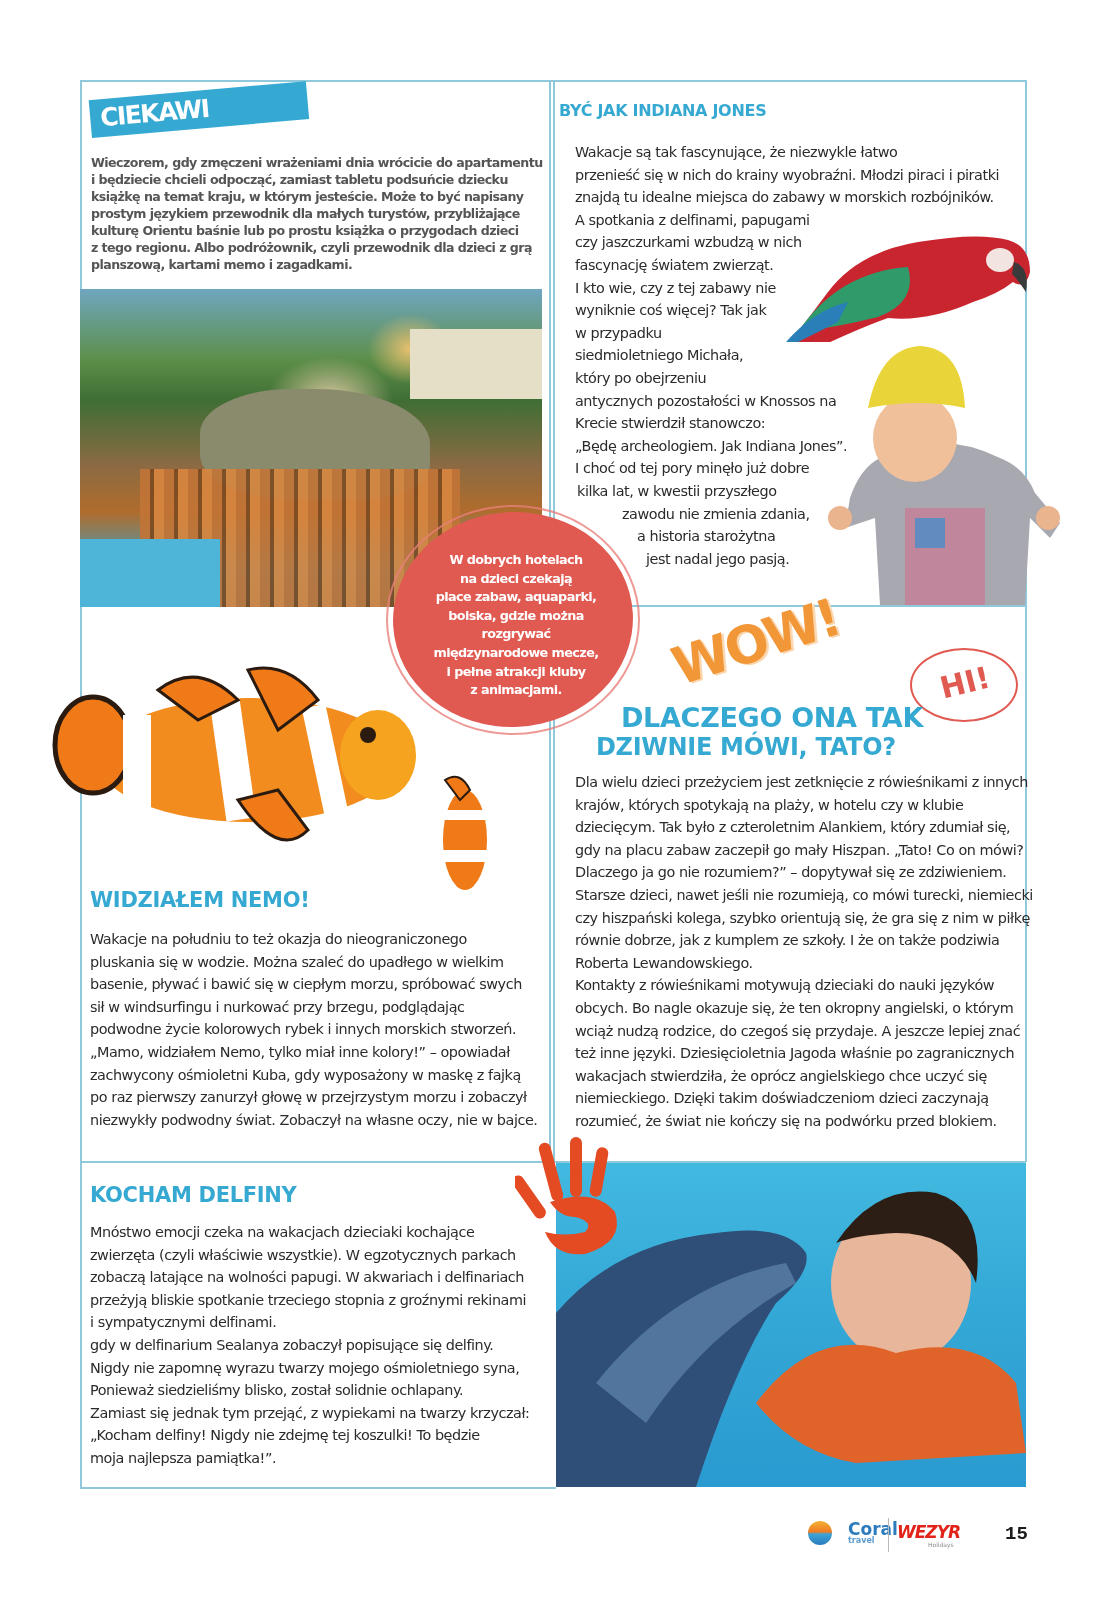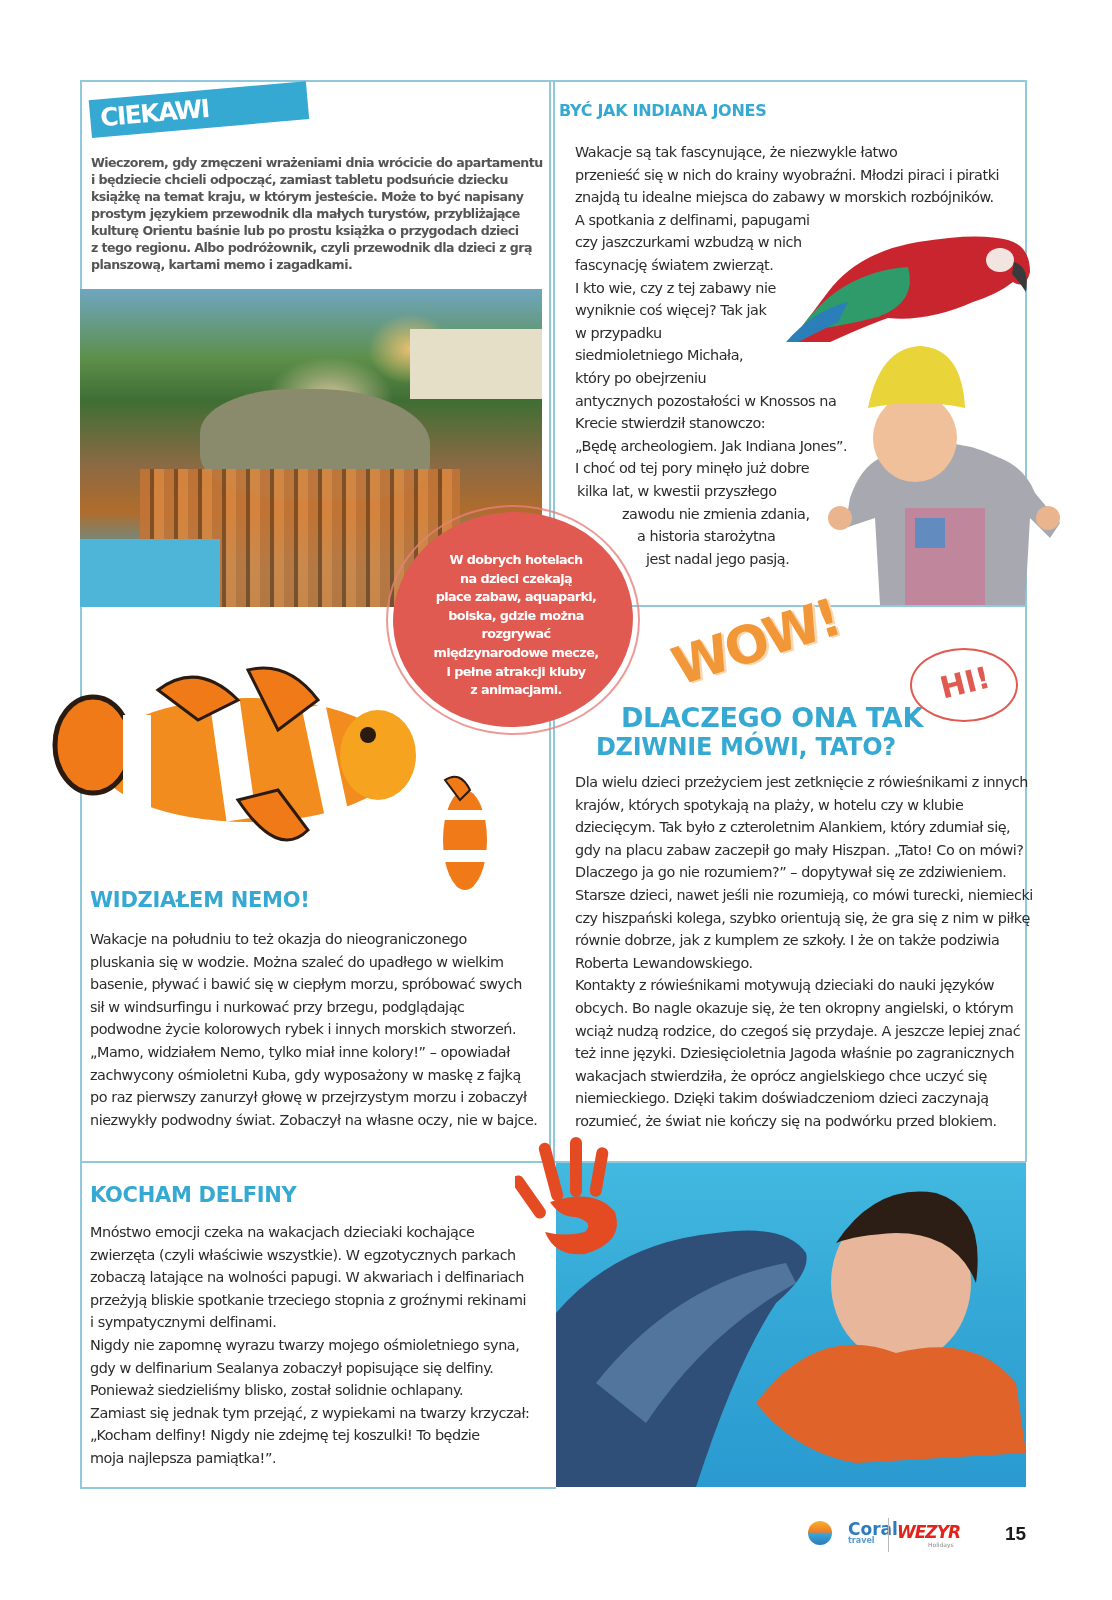--- a/index.html
+++ b/index.html
@@ -42,21 +42,21 @@
 
   .circle { position: absolute; left: 393px; top: 512px; width: 240px; height: 215px; border-radius: 50%; background: #e05a52; transform: rotate(-3deg); }
   .circle-ring { position: absolute; left: 386px; top: 505px; width: 254px; height: 230px; border-radius: 50%; border: 2px solid #e8807a; opacity: .8; }
   .circle-text { position: absolute; left: 405px; top: 551px; width: 222px; text-align: center; color: #ffffff; font-weight: bold; font-size: 12.8px; line-height: 18.6px; font-family: "DejaVu Sans", sans-serif; letter-spacing: -0.6px; }
   .circle-text .ln { display: block; white-space: nowrap; }
 
   .wow { position: absolute; left: 670px; top: 612px; color: #f29738; font-family: "DejaVu Sans", sans-serif; font-weight: bold; font-size: 52px; transform: rotate(-18deg); letter-spacing: -3px; text-shadow: 2px 2px 0 #fbd7b0; }
   .hi-bubble { position: absolute; left: 910px; top: 648px; width: 108px; height: 74px; border: 2px solid #e05a52; border-radius: 50%; }
   .hi-text { position: absolute; left: 940px; top: 665px; color: #e05a52; font-weight: bold; font-size: 30px; font-family: "DejaVu Sans", sans-serif; transform: rotate(-14deg); }
 
-  .page-num { position: absolute; left: 1005px; top: 1523px; font-weight: bold; font-size: 19px; color: #1b1b1b; font-family: Liberation Sans, sans-serif; }
+  .page-num { position: absolute; left: 1005px; top: 1523px; font-weight: bold; font-size: 19px; color: #1b1b1b; font-family: Liberation Mono, monospace; }
   .logo-coral { position: absolute; left: 808px; top: 1521px; display: flex; align-items: center; gap: 16px; }
   .coral-ball { width: 24px; height: 24px; border-radius: 50%; background: linear-gradient(180deg, #f4b233 0%, #f07c24 45%, #3aa3d6 55%, #2b7bbd 100%); }
   .coral-word { font-family: "DejaVu Sans", sans-serif; font-size: 17px; color: #2b7bbd; font-weight: bold; line-height: 16px; }
   .coral-sub { font-size: 8px; color: #5a9bd0; display: block; line-height: 8px; font-weight: bold; }
   .logo-sep { position: absolute; left: 888px; top: 1518px; width: 1px; height: 34px; background: #b9b9b9; }
   .logo-wezyr { position: absolute; left: 897px; top: 1522px; color: #e2231a; font-weight: bold; font-style: italic; font-size: 17px; font-family: "DejaVu Sans", sans-serif; letter-spacing: -1px; }
   .logo-wezyr-sub { position: absolute; left: 928px; top: 1541px; color: #888; font-size: 6px; font-family: "DejaVu Sans", sans-serif; }
 </style>
 </head>
 <body>
@@ -203,22 +203,22 @@
   <span class="ln">niezwykły podwodny świat. Zobaczył na własne oczy, nie w bajce.</span>
 </div>
 
 <div class="heading" style="left:90px;top:1183px;font-size:21px;">KOCHAM DELFINY</div>
 <div class="body-text" style="left:90px;top:1221px;">
   <span class="ln">Mnóstwo emocji czeka na wakacjach dzieciaki kochające</span>
   <span class="ln">zwierzęta (czyli właściwie wszystkie). W egzotycznych parkach</span>
   <span class="ln">zobaczą latające na wolności papugi. W akwariach i delfinariach</span>
   <span class="ln">przeżyją bliskie spotkanie trzeciego stopnia z groźnymi rekinami</span>
   <span class="ln">i sympatycznymi delfinami.</span>
+  <span class="ln">gdy w delfinarium Sealanya zobaczył popisujące się delfiny.</span>
   <span class="ln">Nigdy nie zapomnę wyrazu twarzy mojego ośmioletniego syna,</span>
-  <span class="ln">gdy w delfinarium Sealanya zobaczył popisujące się delfiny.</span>
   <span class="ln">Ponieważ siedzieliśmy blisko, został solidnie ochlapany.</span>
   <span class="ln">Zamiast się jednak tym przejąć, z wypiekami na twarzy krzyczał:</span>
   <span class="ln">„Kocham delfiny! Nigdy nie zdejmę tej koszulki! To będzie</span>
   <span class="ln">moja najlepsza pamiątka!”.</span>
 </div>
 
 <div class="photo dolphin-photo">
   <svg width="470" height="324" viewBox="0 0 470 324">
     <path d="M0 324 L0 150 Q60 80 160 70 Q230 60 250 90 Q255 110 220 140 Q180 200 140 324 Z" fill="#2f4f78"></path>
     <path d="M40 220 Q120 120 230 100 L240 120 Q150 170 90 260 Z" fill="#5f86ad" opacity=".7"></path>

